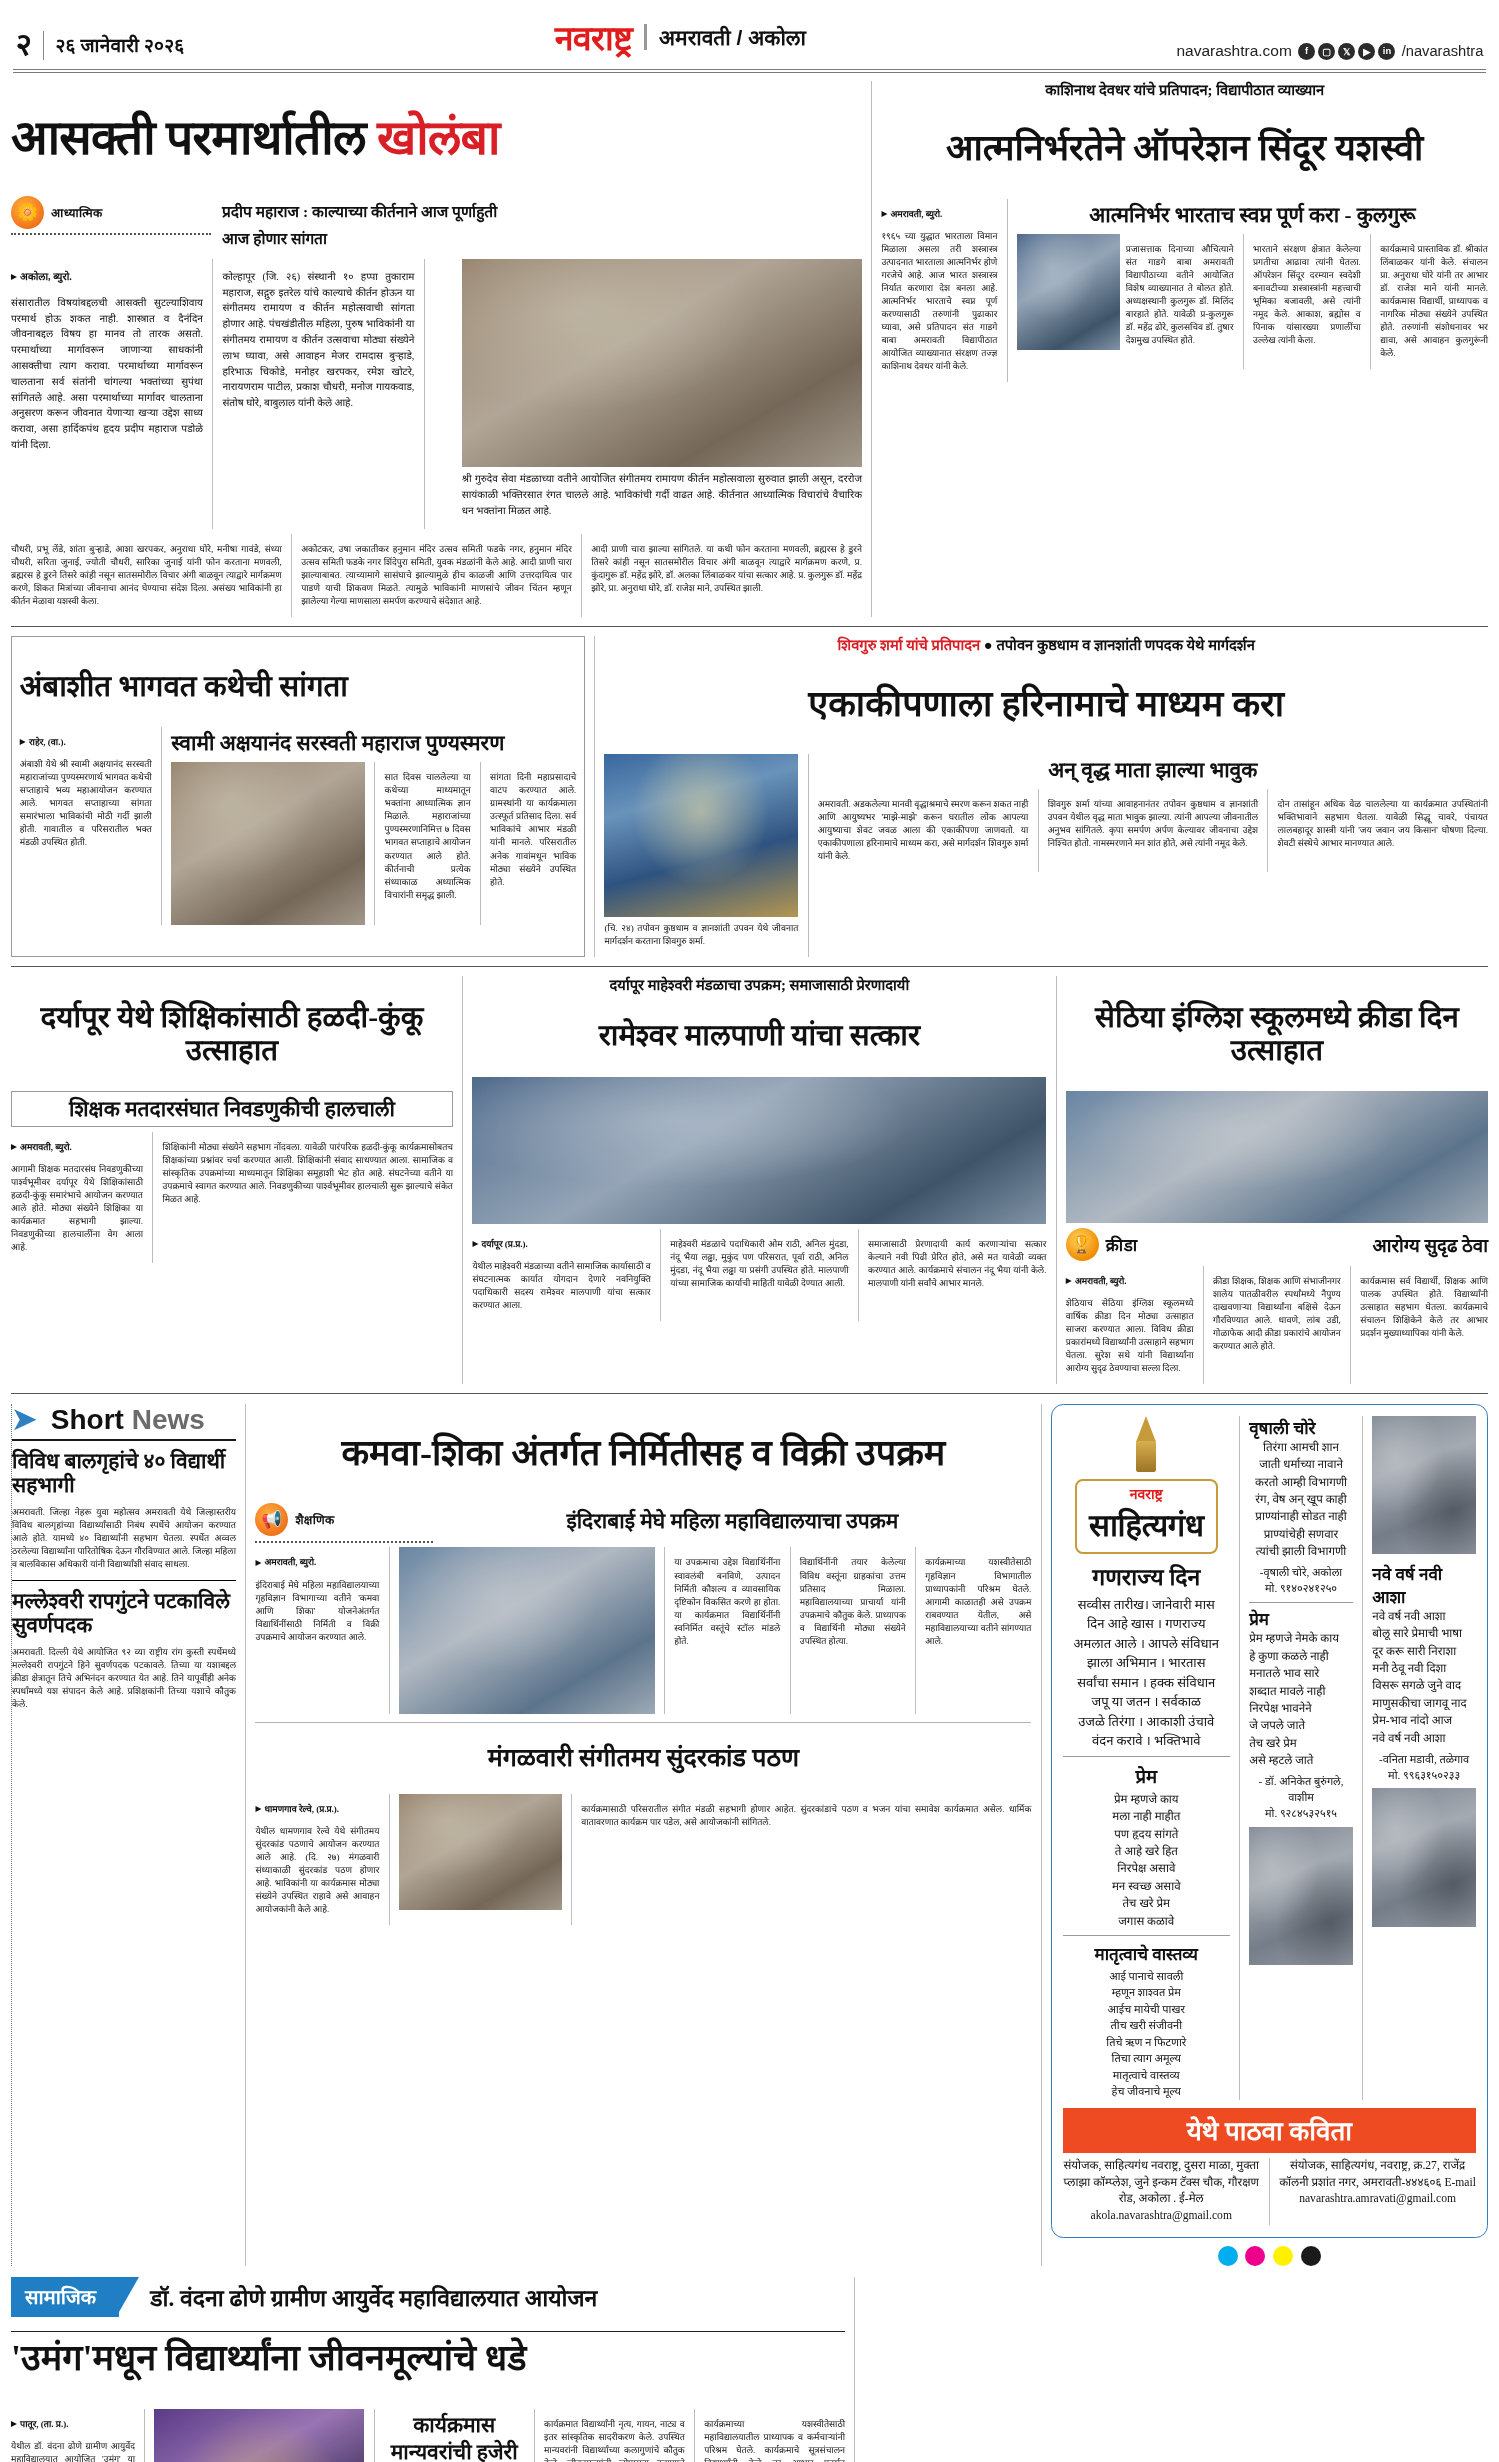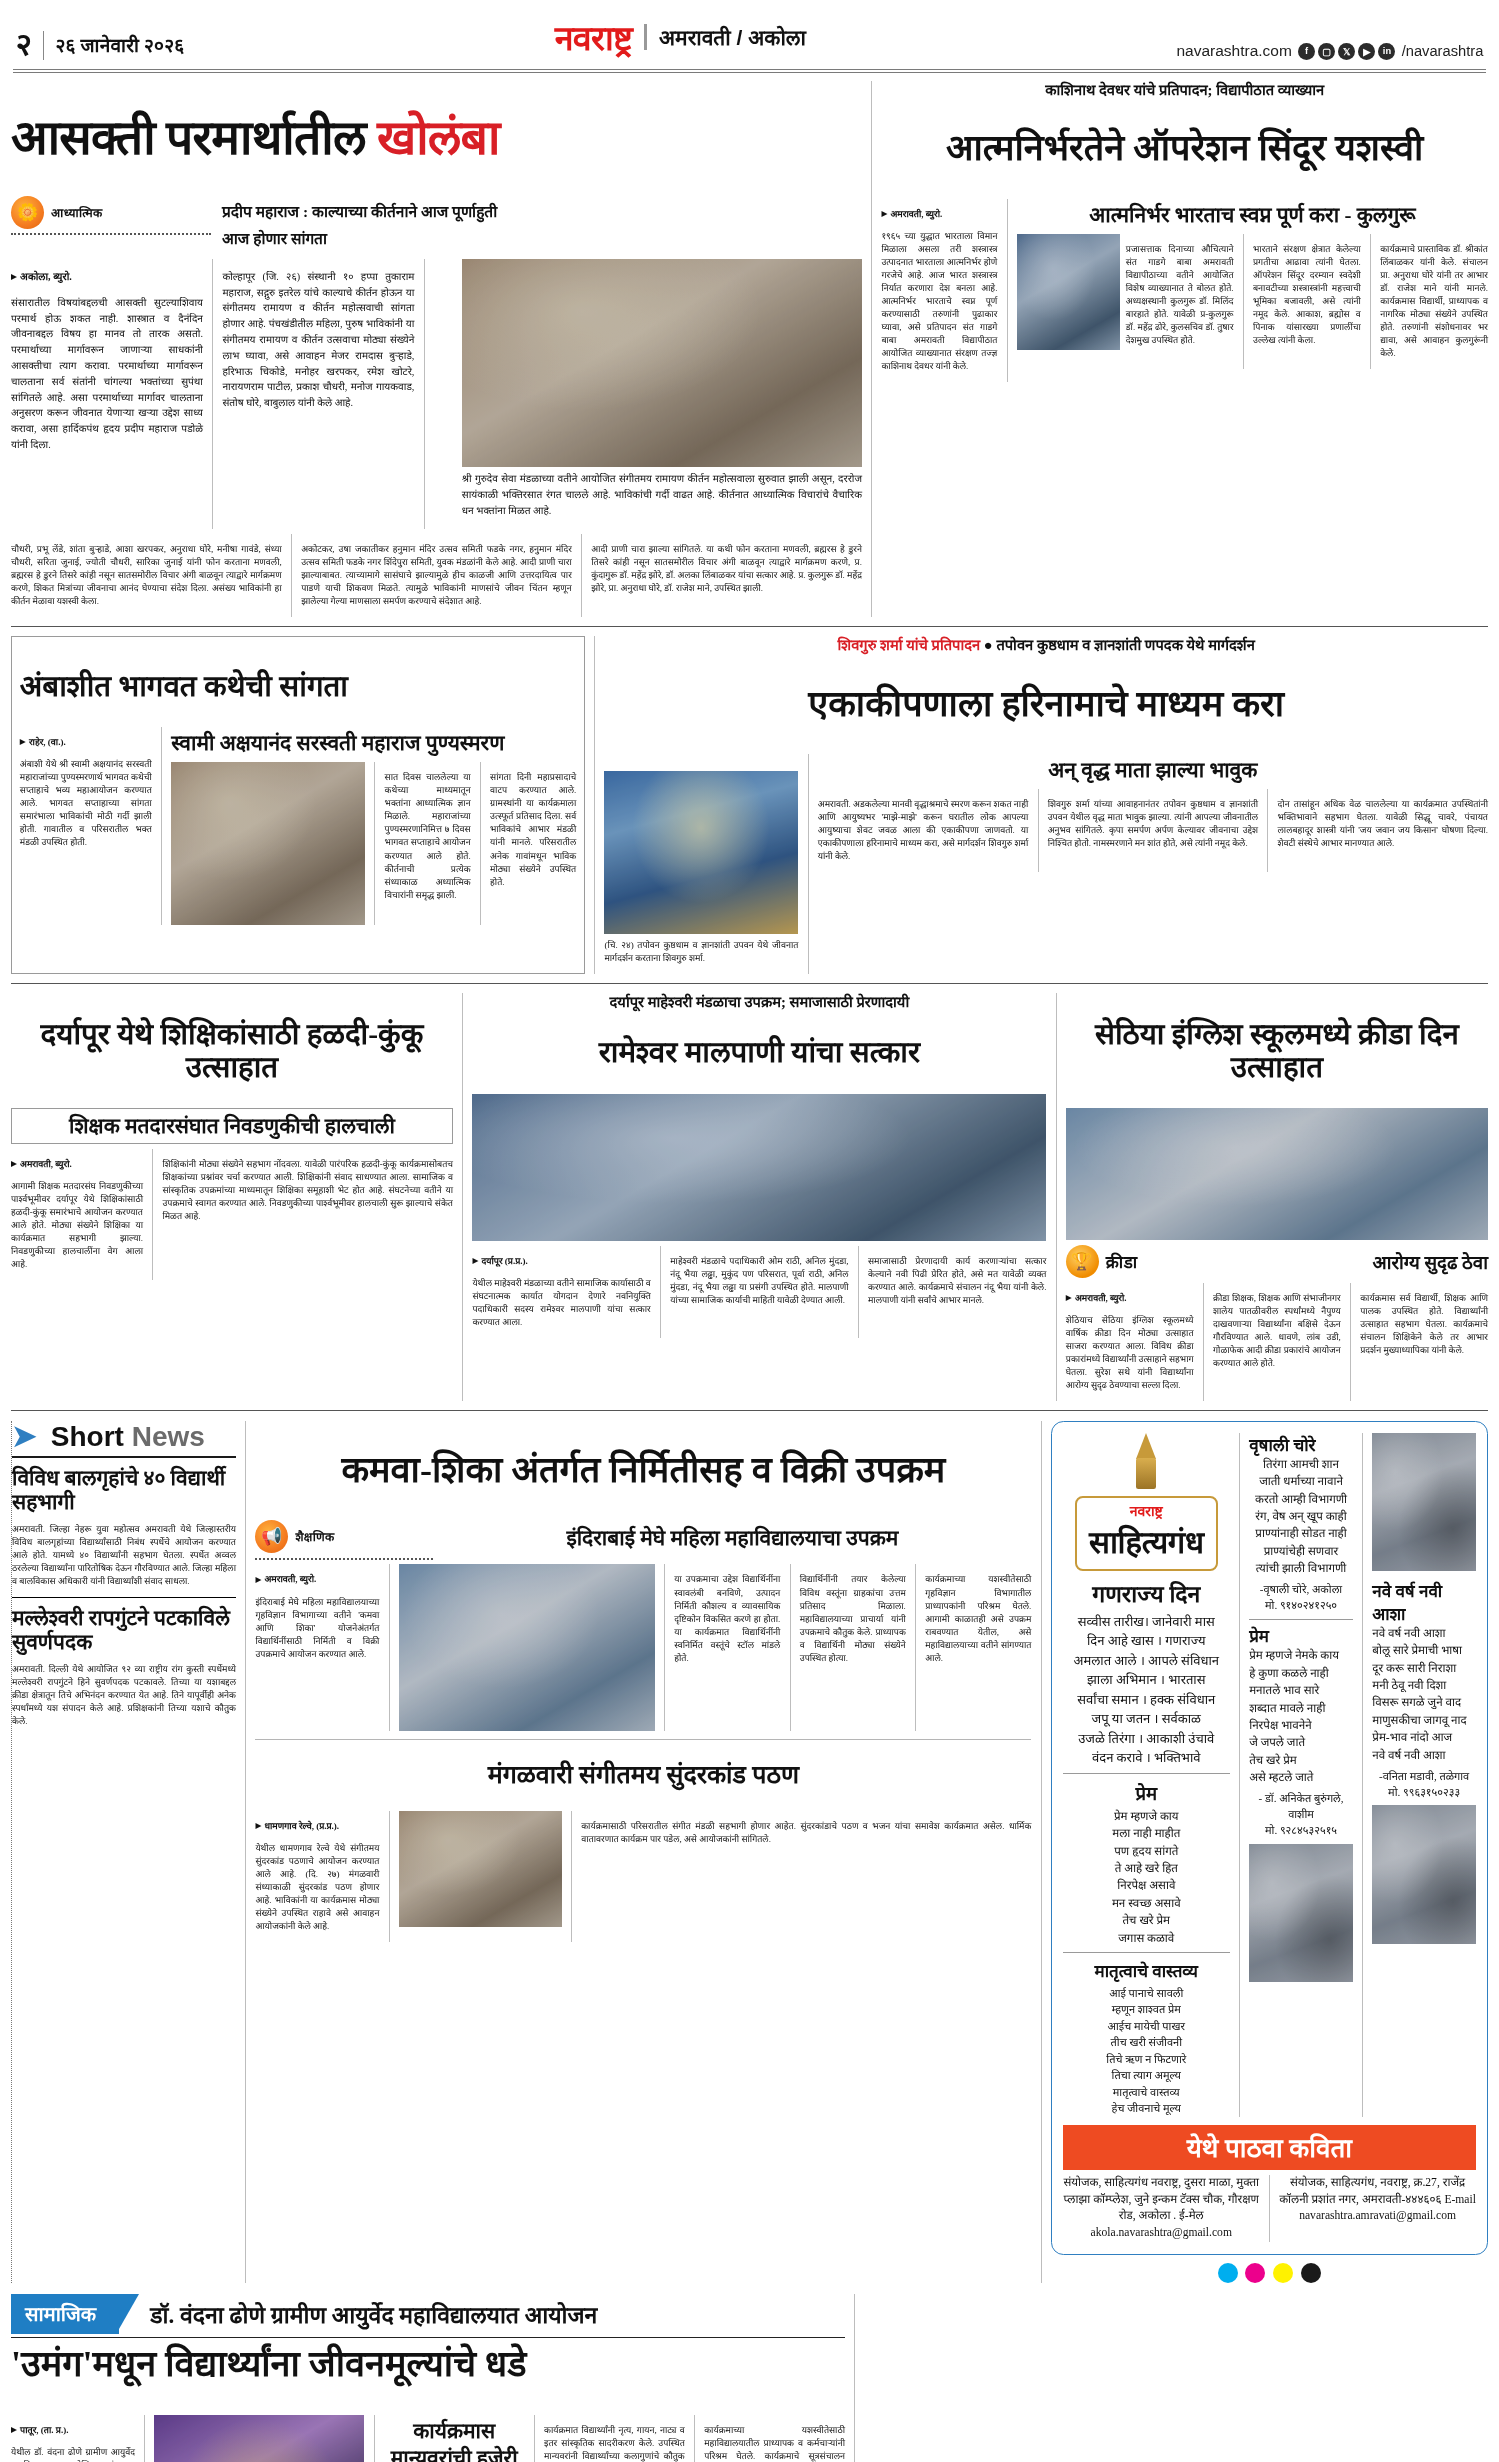--- a/index.html
+++ b/index.html
@@ -61,21 +61,21 @@
               font-size:17px; color:#fff; flex:0 0 33px; }
   .cat-icon.orange { background: radial-gradient(circle at 40% 35%, #ffb23e 0%, #f47b20 60%, #e1620d 100%); }
   .cat-icon.amber  { background: radial-gradient(circle at 40% 35%, #ffd166 0%, #f08c00 70%); }
   .cat-label { font-size:12px; font-weight:900; letter-spacing:0.4px; }
   .cat-dotted { border-bottom:2.3px dotted #555; margin-top:4.7px; }
 
   .ribbon { position:relative; display:inline-block; background:#1f7ec4; color:#fff;
             font-size:20px; font-weight:900; padding:6.2px 23px 6.2px 14px; }
   .ribbon::after { content:""; position:absolute; right:-20px; top:0; border-left:20px solid #1f7ec4;
                    border-top:0 solid transparent; border-bottom:35px solid transparent; height:0; width:0; }
-  .ribbon-row { display:flex; align-items:center; gap:31px; border-bottom:1.6px solid #222; padding-bottom:3px; }
+  .ribbon-row { display:flex; align-items:center; gap:31px; border-bottom:1.6px solid #222; padding-bottom:14px; }
   .ribbon-title { font-size:23px; font-weight:800; flex:1; }
 
   
   .shortnews-hd { display:flex; align-items:center; gap:7.8px; border-bottom:2.3px solid #1a1a1a; padding-bottom:3.1px; }
   .sn-arrow { width:31px; height:31px; color:#2f7fc1; font-size:29.5px; line-height:29.5px; font-weight:900;
               font-family:"Liberation Sans",sans-serif; }
   .sn-text { font-size:28px; font-weight:900; font-family:"Liberation Sans",sans-serif; }
   .sn-text .g { color:#6b6b6b; }
   .sn-box { border-left:1.6px dotted #777; padding-left:0; }
   .sn-item-title { font-size:21px; font-weight:900; line-height:1.15; margin:7.8px 0 4.7px 0; }
@@ -285,21 +285,21 @@
 
     <div style="flex:1 1 auto;">
       <div class="kicker">
         <span class="kicker-red">शिवगुरु शर्मा यांचे प्रतिपादन</span>
         <span> ● </span>
         <span>तपोवन कुष्ठधाम व ज्ञानशांती णपदक येथे मार्गदर्शन</span>
       </div>
       <h2 class="hl-xl">एकाकीपणाला हरिनामाचे माध्यम करा</h2>
 
       <div class="row mt6">
-        <div style="flex:0 0 194px;margin-top:17px;">
+        <div style="flex:0 0 194px;">
           <div class="photo deity" style="height:163px;"></div>
           <p class="tiny mt6">(चि. २४) तपोवन कुष्ठधाम व ज्ञानशांती उपवन येथे जीवनात मार्गदर्शन करताना शिवगुरु शर्मा.</p>
         </div>
         <div class="vsep"></div>
         <div style="flex:1 1 auto;">
           <div class="subhl">अन् वृद्ध माता झाल्या भावुक</div>
           <div class="row mt6">
             <div style="flex:1;">
               <p class="tiny">अमरावती. अडकलेल्या मानवी वृद्धाश्रमाचे स्मरण करून शकत नाही आणि आयुष्यभर 'माझे-माझे' करून घरातील लोक आपल्या आयुष्याचा शेवट जवळ आला की एकाकीपणा जाणवतो. या एकाकीपणाला हरिनामाचे माध्यम करा, असे मार्गदर्शन शिवगुरु शर्मा यांनी केले.</p>
             </div>

